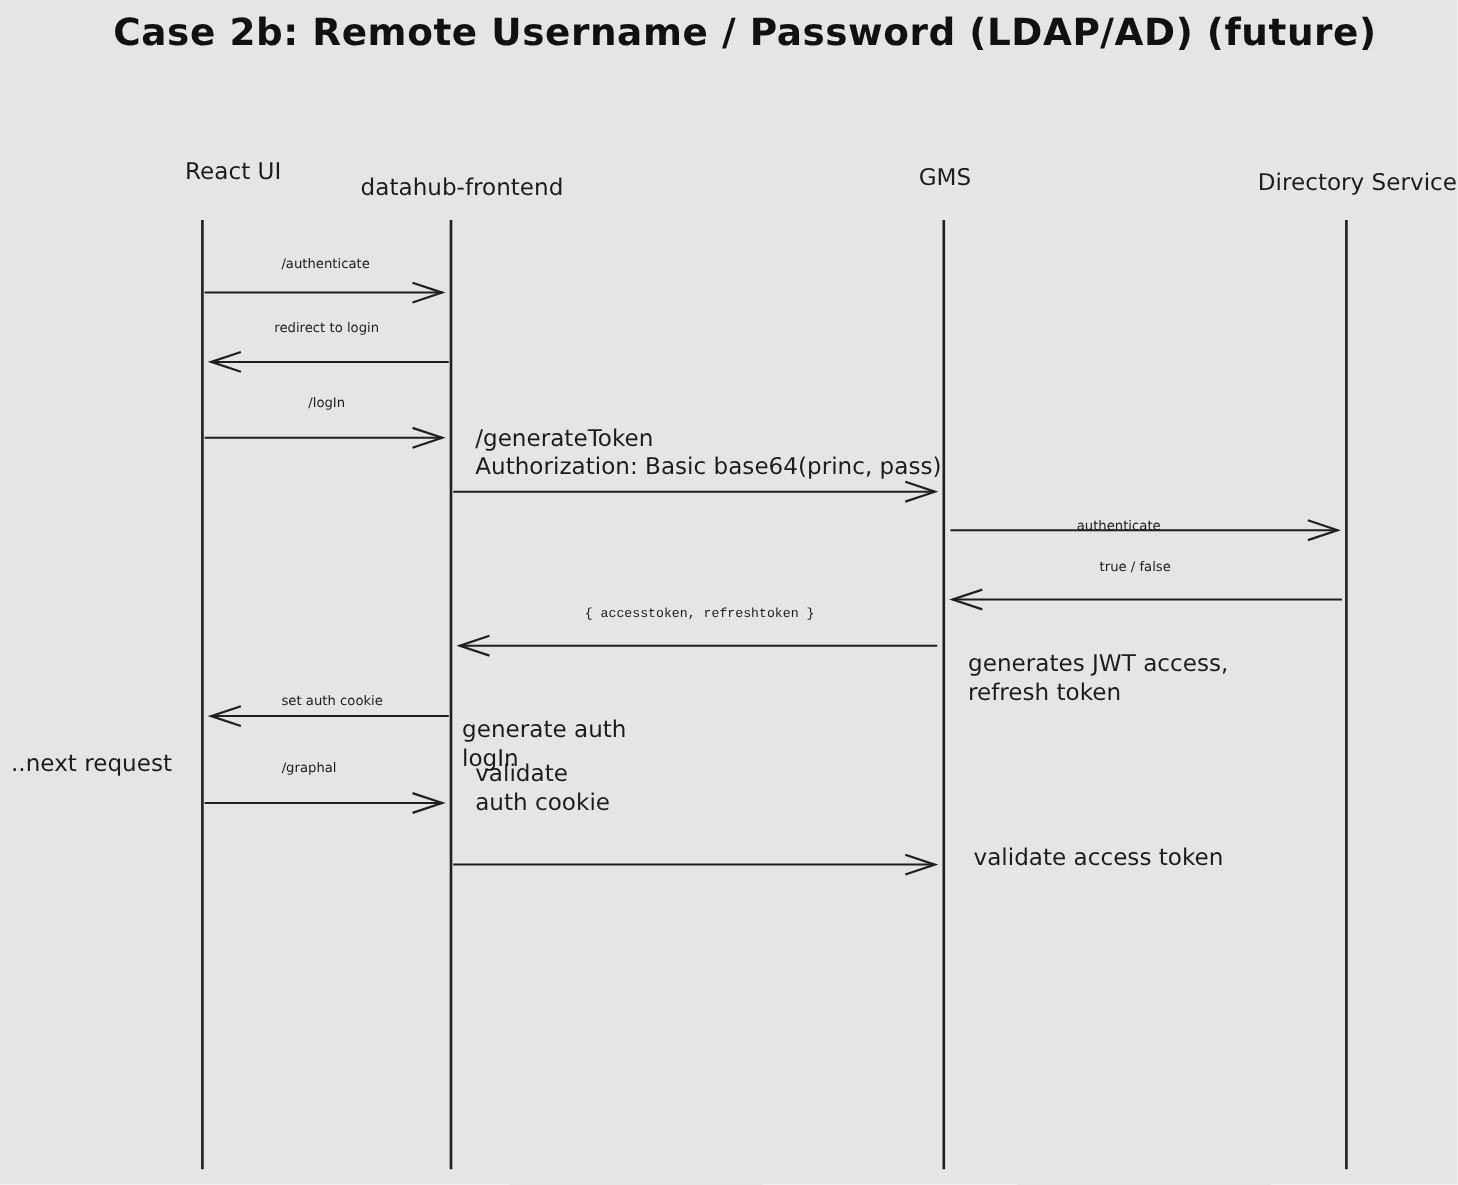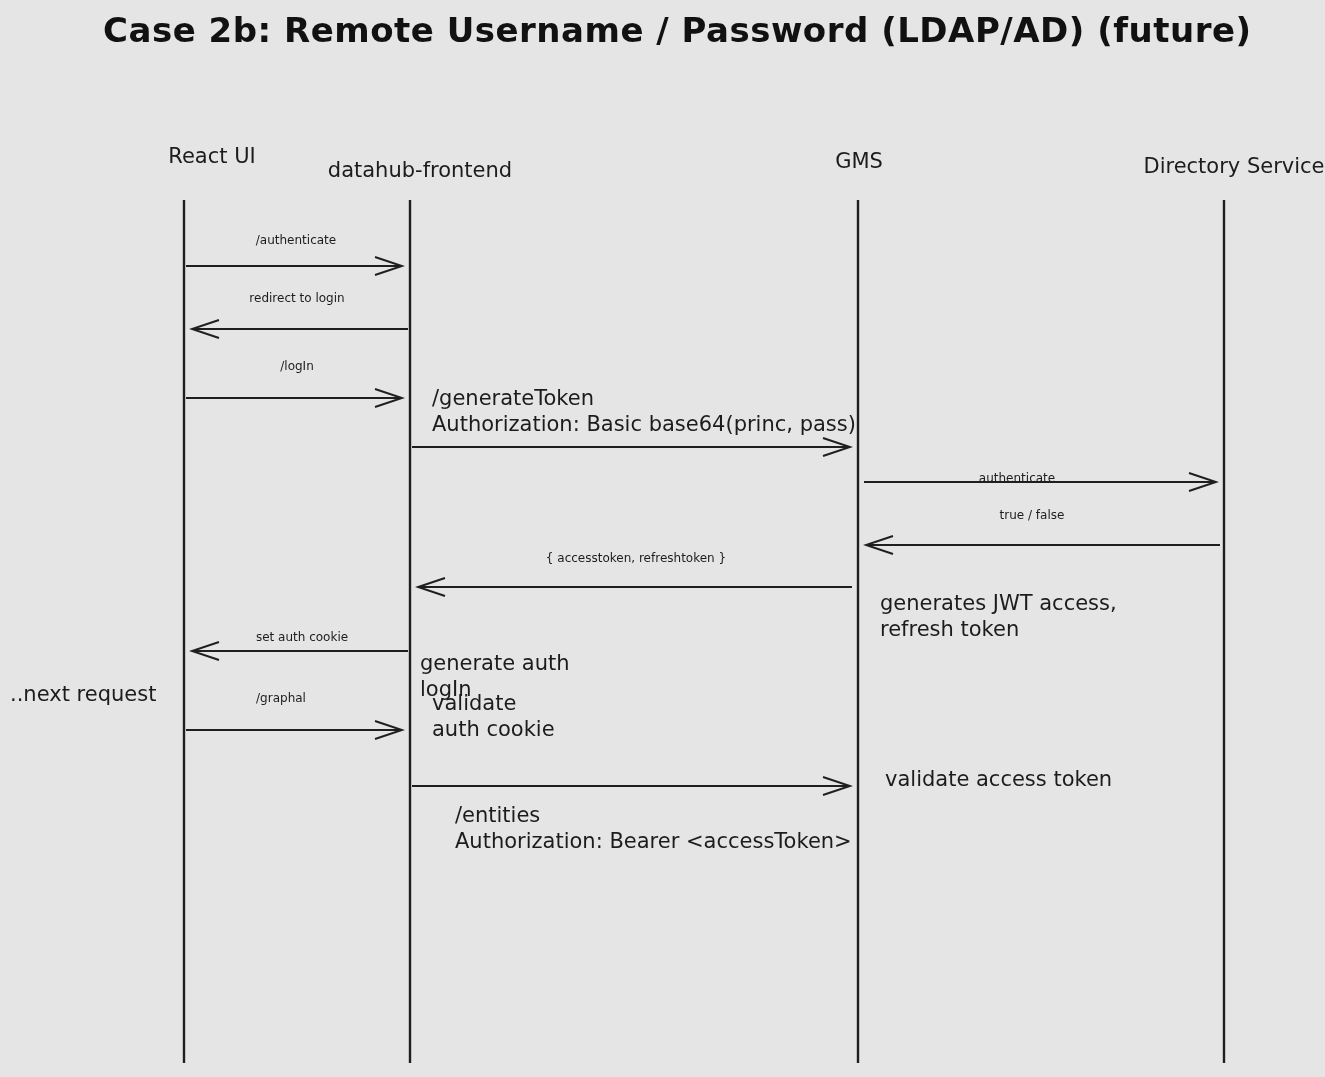--- a/index.html
+++ b/index.html
@@ -92,21 +92,21 @@
   <div class="msg-label" style="left:297px; top:291px;">redirect to login</div>
   <div class="msg-label" style="left:297px; top:359px;text-align:center;">/logIn</div>
 
   <div class="note" style="left:432px; top:385px;">
     <div>/generateToken</div>
     <div>Authorization: Basic base64(princ, pass)</div>
   </div>
 
   <div class="msg-label" style="left:1017px; top:423px;margin-top:48px;">authenticate</div>
   <div class="msg-label" style="left:1032px; top:508px;">true / false</div>
-  <div class="msg-label" style="left:636px; top:551px;">{ accesstoken, refreshtoken }</div>
+  <div class="msg-label" style="left:636px; top:551px;font-family:Liberation Mono, monospace;">{ accesstoken, refreshtoken }</div>
   <div class="msg-label" style="left:302px; top:610px;margin-top:20px;">set auth cookie</div>
   <div class="msg-label" style="left:281px; top:691px;">/graphal</div>
 
   <div class="note" style="left:880px; top:590px;">
     <div>generates JWT access,</div>
     <div>refresh token</div>
   </div>
 
   <div class="note" style="left:420px; top:610px;margin-top:40px;">
     <div>generate auth</div>
@@ -119,18 +119,14 @@
 
   <div class="note" style="left:432px; top:690px;">
     <div>validate</div>
     <div>auth cookie</div>
   </div>
 
   <div class="note" style="left:885px; top:766px;">
     <div>validate access token</div>
   </div>
 
-  <div class="note" style="left:455px; top:802px;">
-    <div>/entities</div>
-    <div>Authorization: Bearer &lt;accessToken&gt;</div>
-  </div>
 
 </div>
 
 </body></html>

